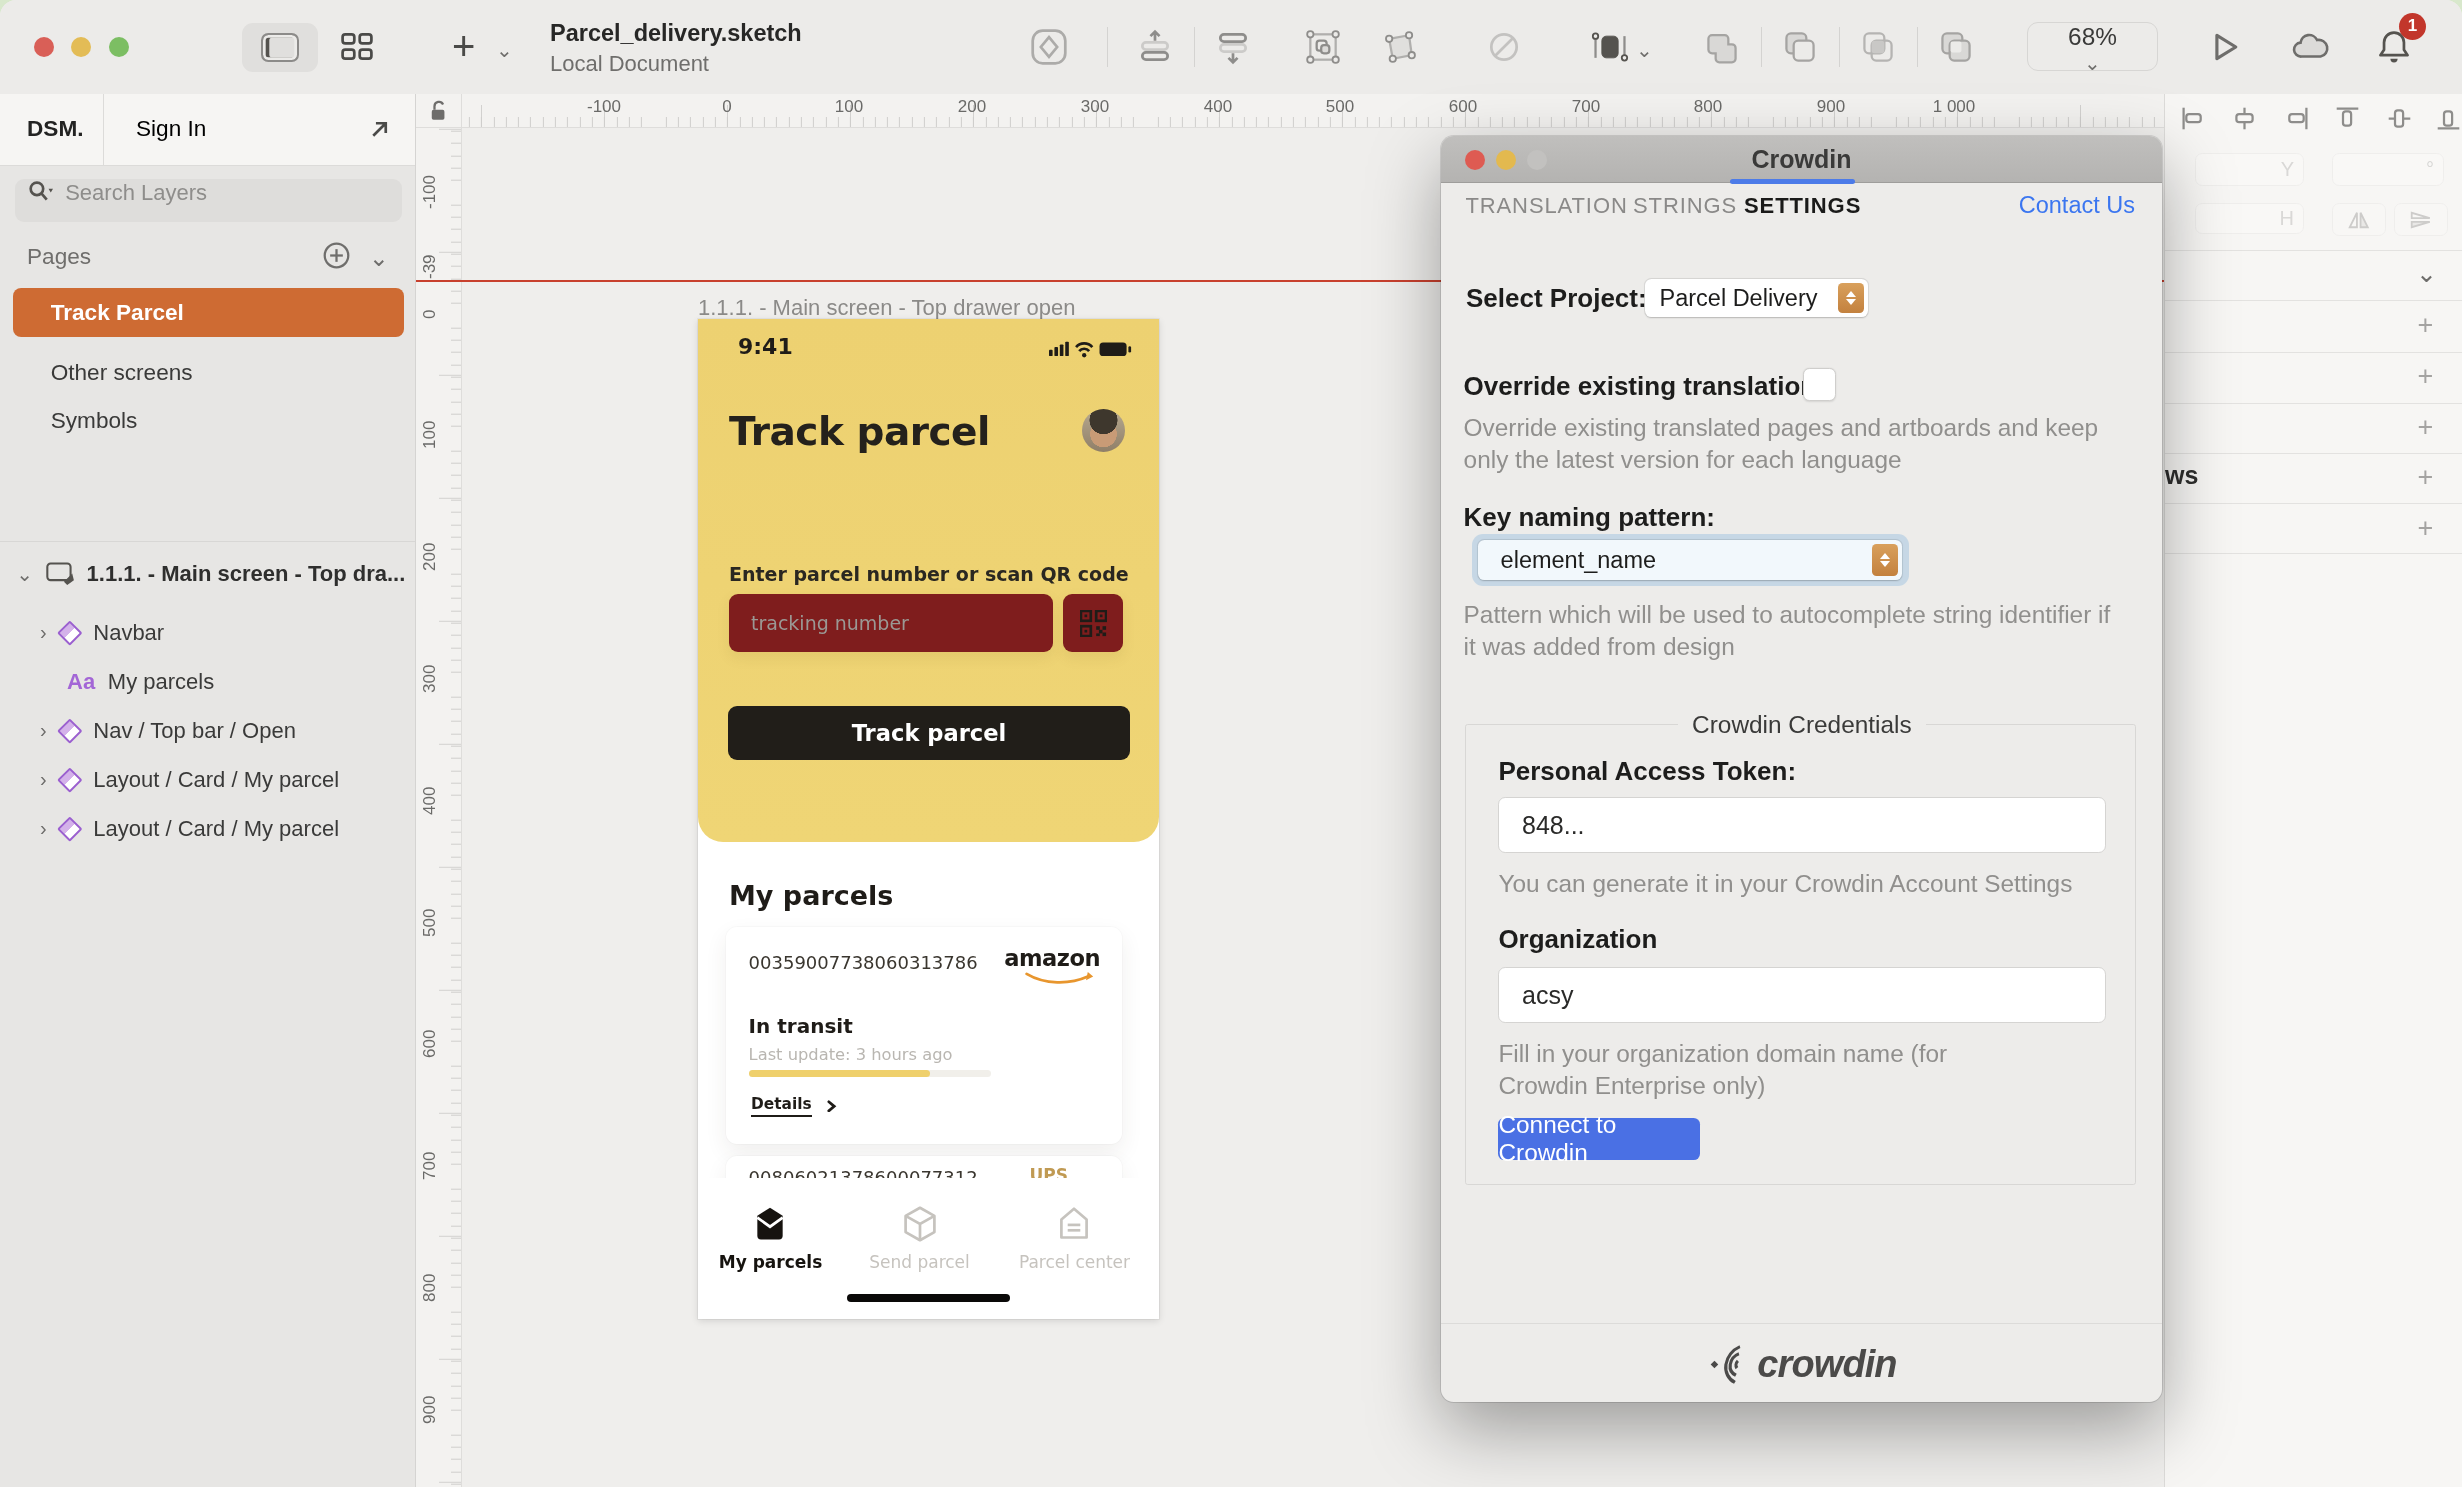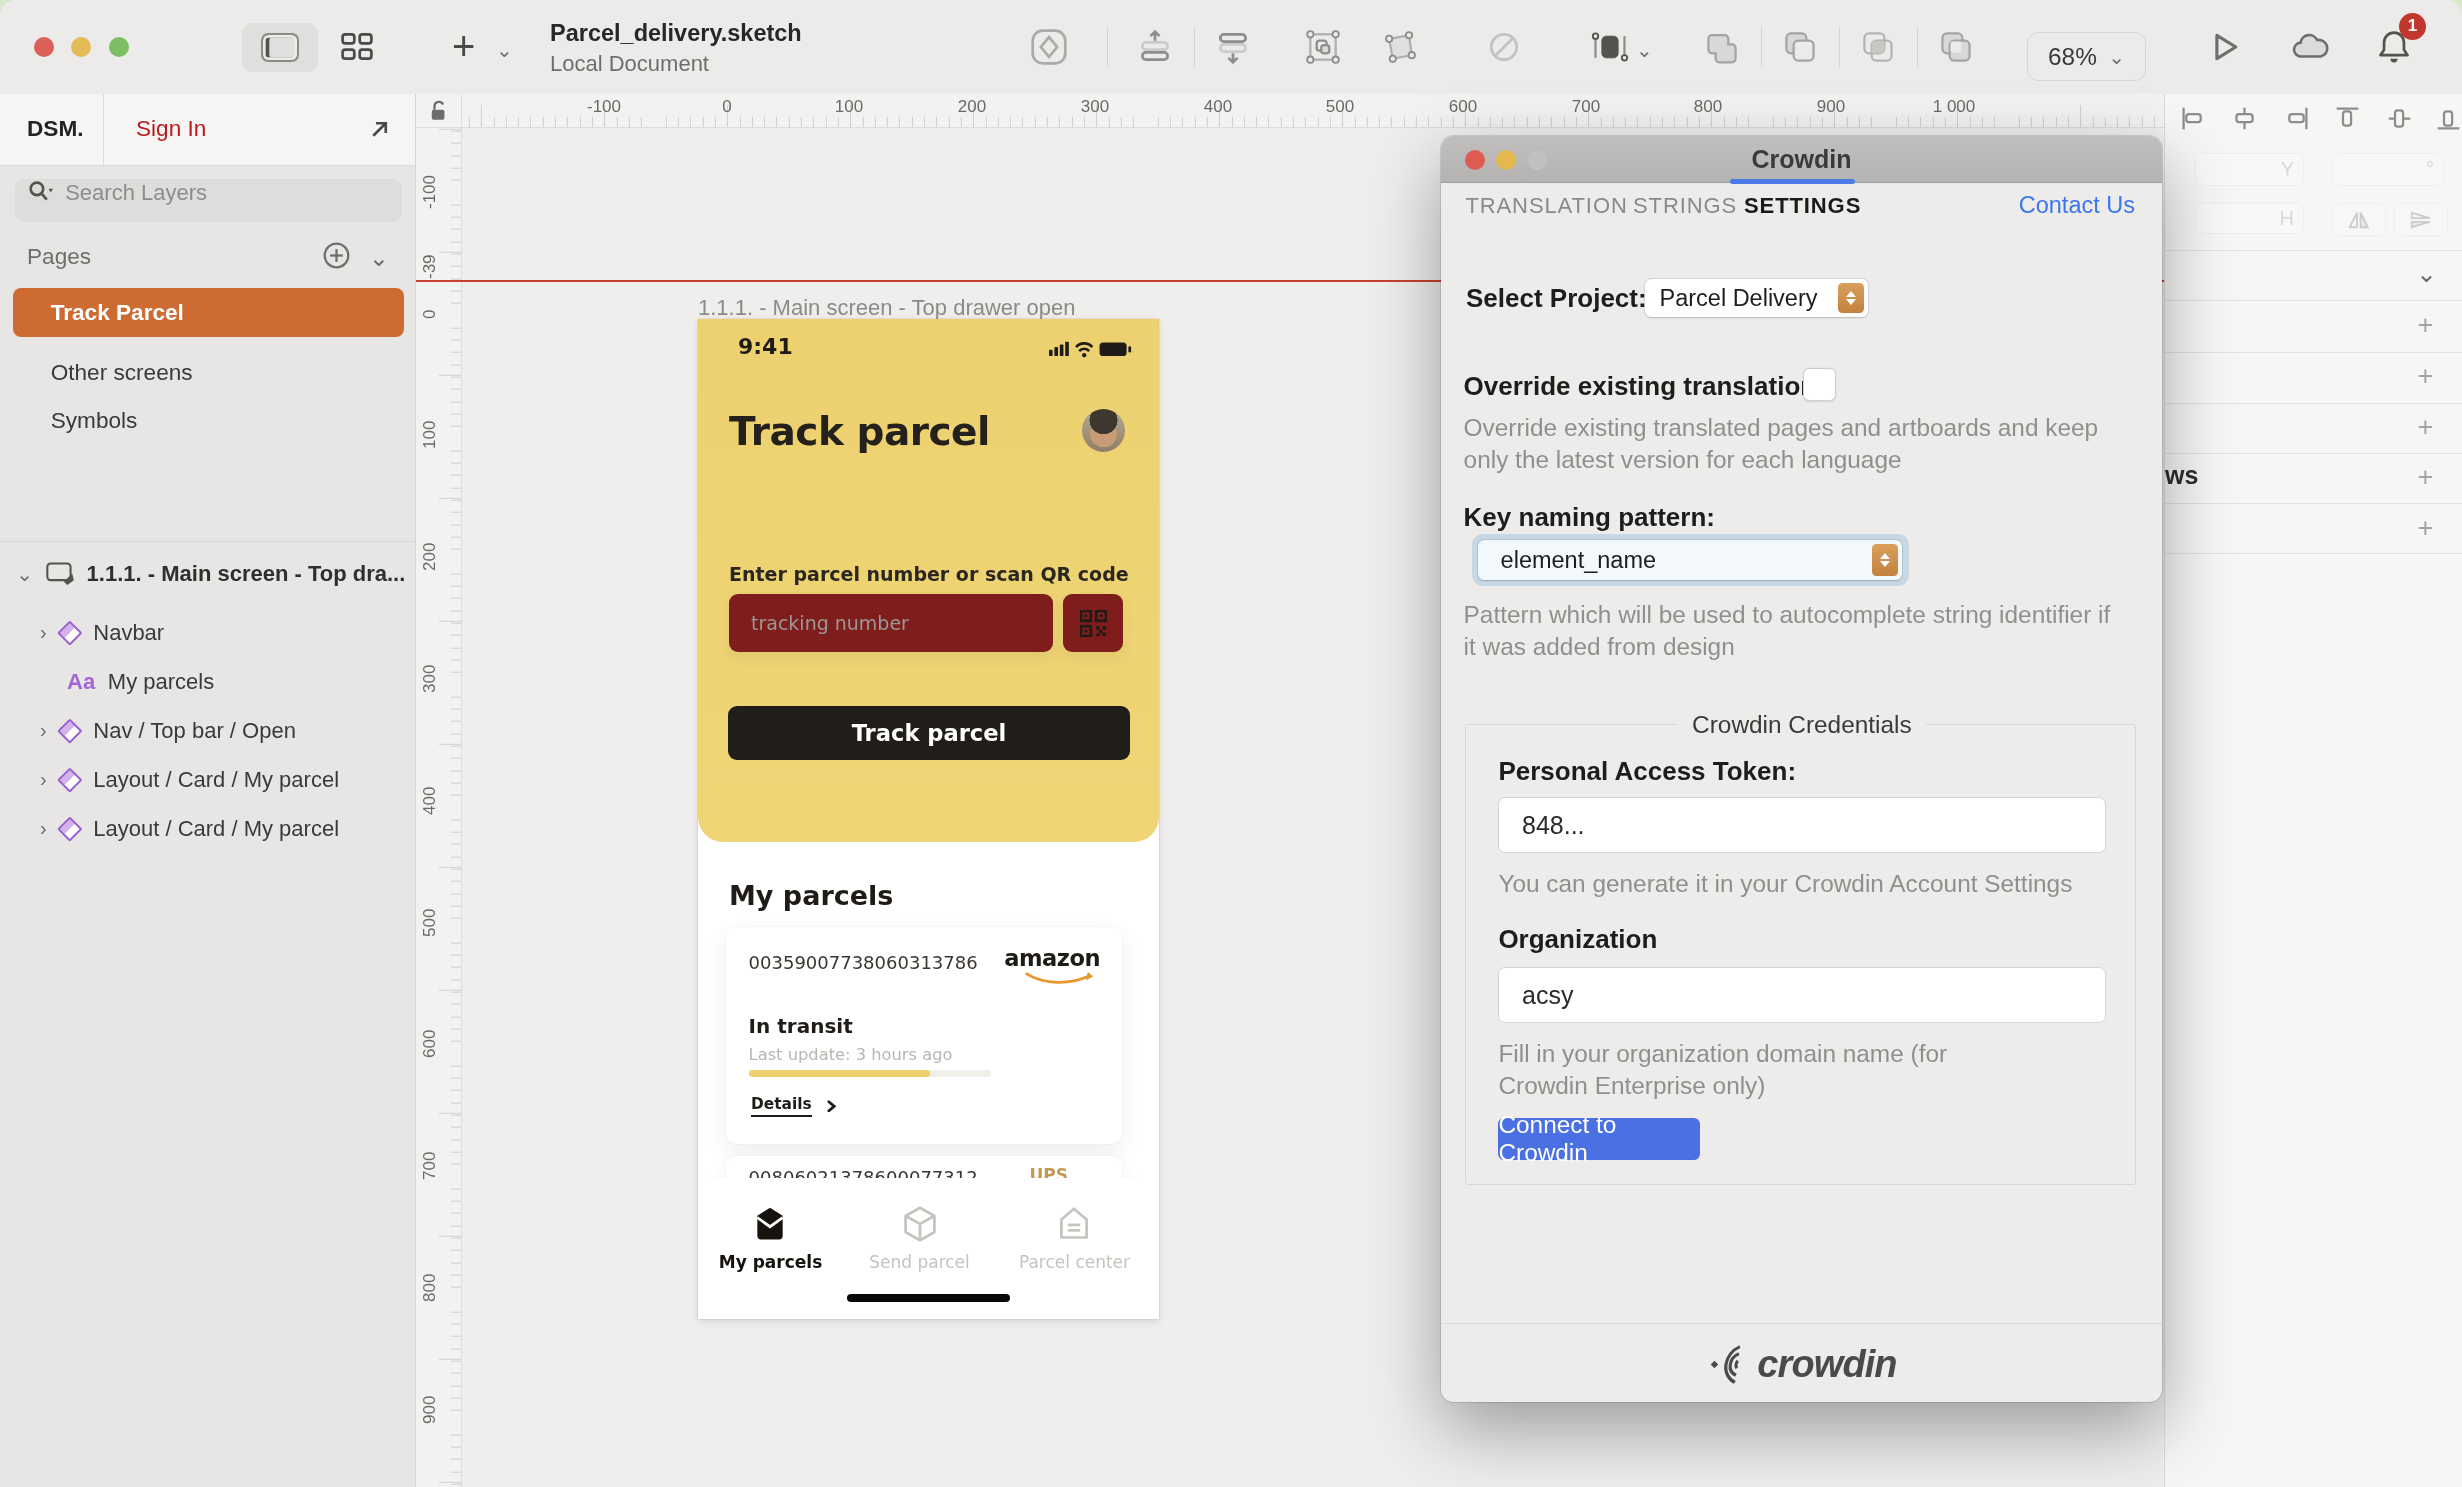--- a/index.html
+++ b/index.html
@@ -11,21 +11,21 @@
   .tl{width:20px;height:20px;border-radius:50%;top:37px;}
   .tb-sep{width:0.9px;height:40px;top:27px;background:#D4D3D1;}
   .tb-ic{top:27px;width:40px;height:40px;display:flex;align-items:center;justify-content:center;}
   .doc-title{font-size:23.5px;font-weight:bold;color:#272726;}
   .doc-sub{font-size:22px;color:#6F6E6C;}
   .zoom-box{border:1.8px solid #D7D6D4;border-radius:11px;background:#ECEBE9;display:flex;align-items:center;justify-content:space-between;padding:0 20px;box-sizing:border-box;color:#3A3A39;font-size:24.4px;}
   .badge{background:#C2362B;color:#fff;border-radius:50%;width:27px;height:27px;font-size:17px;font-weight:bold;display:flex;align-items:center;justify-content:center;}
   
   #sidebar{left:0;top:94px;width:416px;height:1393px;background:#E7E6E4;border-right:0.9px solid #D5D4D2;box-sizing:border-box;}
   #sb-head{left:0;top:0;width:415px;height:71px;background:#F6F5F3;border-bottom:0.9px solid #DCDBD9;}
-  .sb-row{font-size:22.6px;color:#b91c1c;}
+  .sb-row{font-size:22.6px;color:#000000;}
   #search{left:14.5px;top:85px;width:387px;height:43px;background:#DEDDDB;border-radius:9px;border:none;outline:none;display:flex;align-items:flex-start;}
   #search input{border:none;outline:none;background:transparent;font-size:22px;color:#4a4a49;width:299px;font-family:"Liberation Sans",sans-serif;}
   #search input::placeholder{color:#8E8D8B;}
   .page-item{left:12.7px;width:391px;height:49px;border-radius:8.1px;display:flex;align-items:center;padding-left:38px;box-sizing:border-box;font-size:22.6px;color:#3A3A39;}
   .page-sel{background:#CE6B33;color:#FFFFFF;font-weight:bold;}
   .layer-label{font-size:22px;color:#3A3A39;}
   .chev{color:#6E6D6B;font-size:20px;}
   .diamond{width:13.6px;height:13.6px;border:2.3px solid #9B5FD0;transform:rotate(45deg);background:linear-gradient(90deg,#D4B2EA 50%,#ffffff 50%);border-radius:1.8px;}
   
   #canvas{left:416px;top:94px;width:2046px;height:1393px;background:#EFEEEC;}
@@ -192,21 +192,21 @@
     </div>
     <div class="abs tb-sep" style="left:1917px;"></div>
     <div class="abs tb-ic" style="left:1936px;">
       <svg width="38" height="38" viewBox="0 0 42 42">
         <rect x="6" y="6" width="22" height="22" rx="5" fill="#D9D8D6" stroke="#A5A4A2" stroke-width="2.5"></rect>
         <rect x="14" y="14" width="22" height="22" rx="5" fill="#D9D8D6" stroke="#A5A4A2" stroke-width="2.5"></rect>
         <rect x="15" y="15" width="12" height="12" rx="2" fill="#ECEBE9"></rect>
       </svg>
     </div>
 
-    <div class="abs zoom-box" style="left:2027px;top:32px;width:119px;height:49px;">
+    <div class="abs zoom-box" style="left:2027px;top:22px;width:131px;height:49px;flex-direction:column;">
       <span>68%</span>
       <span class="chev">⌄</span>
     </div>
 
     <div class="abs tb-ic" style="left:2205px;">
       <svg width="36" height="36" viewBox="0 0 40 40">
         <path d="M11 7 L32 20 L11 33 Z" fill="none" stroke="#6E6D6B" stroke-width="3.5" stroke-linejoin="round"></path>
       </svg>
     </div>
     <div class="abs tb-ic" style="left:2291px;">

